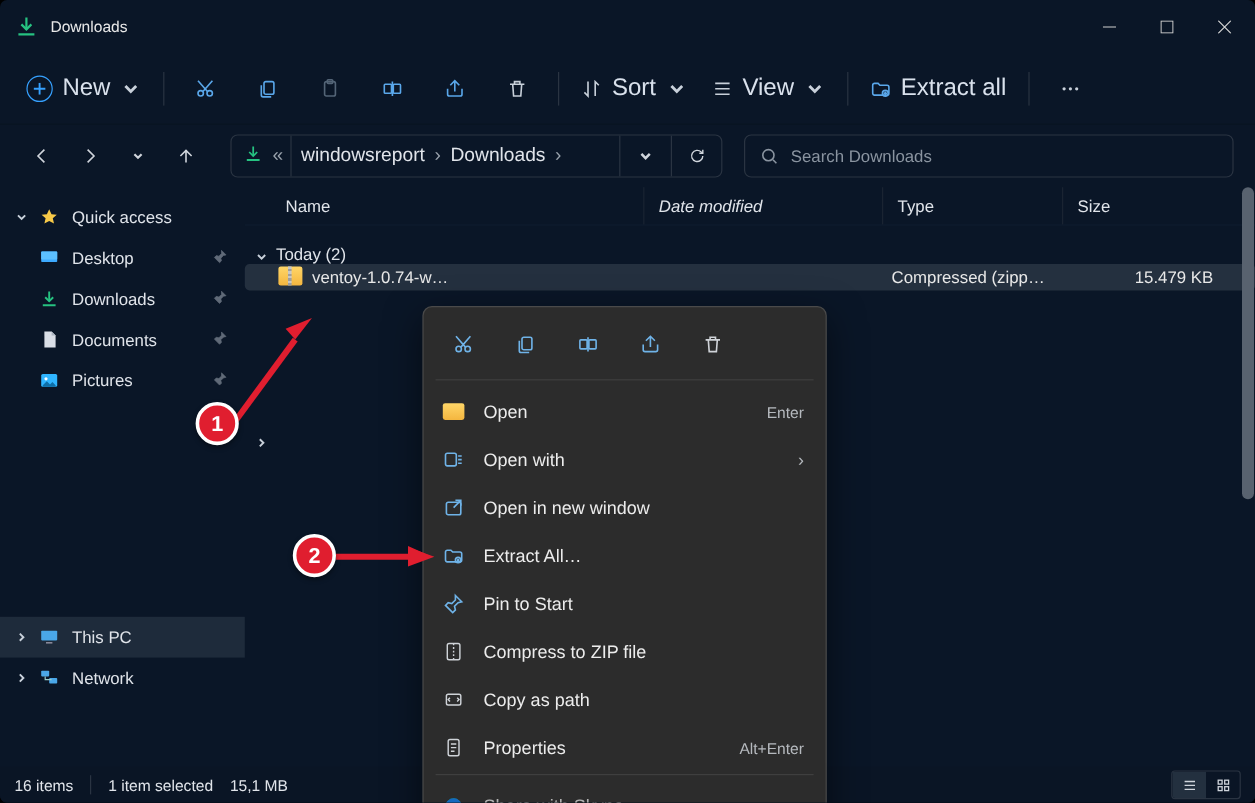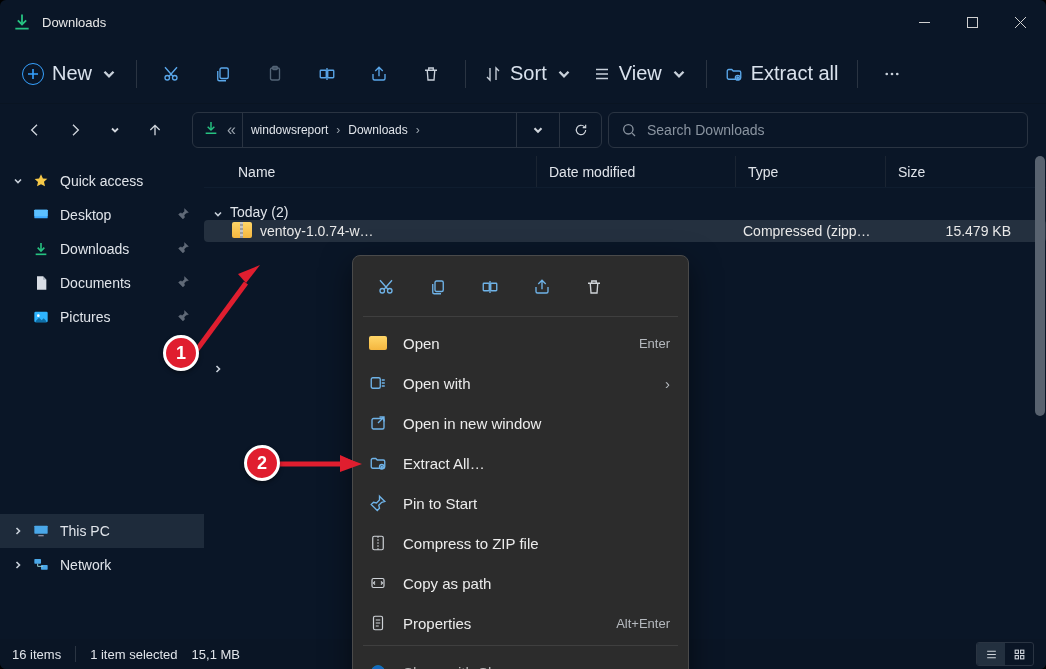--- a/index.html
+++ b/index.html
@@ -44,26 +44,26 @@
   .chev{width:12px;height:12px;stroke:#c8d0da;}
   .vsep{width:1px;height:28px;background:var(--divider);margin:0 6px;}
   
   .navrow{display:flex;align-items:center;height:52px;padding:0 18px;gap:6px;}
   .nav-arrow{width:34px;height:34px;display:flex;align-items:center;justify-content:center;color:#d0d5dc;}
   .nav-arrow svg{width:16px;height:16px;}
   .small-chev svg{width:12px;height:12px;}
   .addressbar{flex:0 0 410px;height:36px;border:1px solid var(--divider);border-radius:6px;display:flex;align-items:center;margin-left:14px;}
   .ab-left{display:flex;align-items:center;padding:0 6px 0 10px;border-right:1px solid var(--divider);height:100%;gap:8px;}
   .ab-left .dlicon{color:#26c281;}
-  .ab-path{display:flex;align-items:center;color:#e0e4ea;font-size:12px;gap:4px;padding-left:8px;}
+  .ab-path{display:flex;align-items:center;color:#e0e4ea;font-size:16px;gap:4px;padding-left:8px;}
   .ab-sep{color:#9aa3ad;margin:0 4px;}
   .ab-right{margin-left:auto;display:flex;align-items:center;border-left:1px solid var(--divider);height:100%;}
   .ab-rbtn{width:42px;height:100%;display:flex;align-items:center;justify-content:center;color:#d0d5dc;}
   .ab-rbtn svg{width:14px;height:14px;}
-  .searchbox{flex:1;height:36px;border:1px solid var(--divider);border-radius:6px;display:flex;align-items:center;margin-left:0;padding:0 12px;gap:10px;color:#8a94a0;}
+  .searchbox{flex:1;height:36px;border:1px solid var(--divider);border-radius:6px;display:flex;align-items:center;margin-left:12px;padding:0 12px;gap:10px;color:#8a94a0;}
   .searchbox svg{width:16px;height:16px;}
   .searchbox .ph{font-size:14px;}
   
   .body{display:flex;height:calc(100% - 44px - 60px - 52px - 30px);}
   .sidebar{width:204px;padding-top:8px;font-size:14px;color:#e0e4ea;}
   .side-item{display:flex;align-items:center;height:34px;padding:0 10px 0 12px;gap:10px;position:relative;}
   .side-item.sub{padding-left:32px;}
   .side-item .chev-exp{width:12px;height:12px;stroke:#c8d0da;margin-right:-2px;}
   .side-item .pinico{position:absolute;right:14px;}
   .side-item .pinico svg{width:13px;height:13px;stroke:var(--pin);fill:var(--pin);}
@@ -73,21 +73,21 @@
   .mon-ico{color:#3daaff;}
   .doc-ico{color:#b8c1cc;}
   .pic-ico{color:#2fb5ff;}
   .dl-ico{color:#26c281;}
   
   .content{flex:1;position:relative;font-size:14px;}
   .colhead{display:flex;height:32px;align-items:center;border-bottom:1px solid #0f1d2f;padding-left:22px;color:#e0e4ea;}
   .colhead .col{border-left:1px solid #1a2432;height:100%;display:flex;align-items:center;padding-left:12px;}
   .colhead .col.first{border-left:none;padding-left:12px;}
   .c-name{width:310px;}
-  .c-date{width:175px;}
+  .c-date{width:175px;font-style:italic;}
   .c-type{width:150px;margin-left:24px;}
   .c-size{width:130px;}
   .group{display:flex;align-items:flex-end;height:32px;padding-left:8px;color:#e0e4ea;gap:6px;}
   .group .gchev{width:12px;height:12px;stroke:#c8d0da;}
   .row{display:flex;align-items:center;height:22px;padding-left:8px;border-radius:4px;}
   .row.selected{background:#24303f;}
   .row .fico{margin:0 8px 0 6px;}
   .row .r-name{width:296px;overflow:hidden;white-space:nowrap;text-overflow:ellipsis;}
   .row .r-type{width:150px;padding-left:12px;overflow:hidden;white-space:nowrap;text-overflow:ellipsis;}
   .row .r-size{width:130px;padding-left:12px;text-align:right;}

